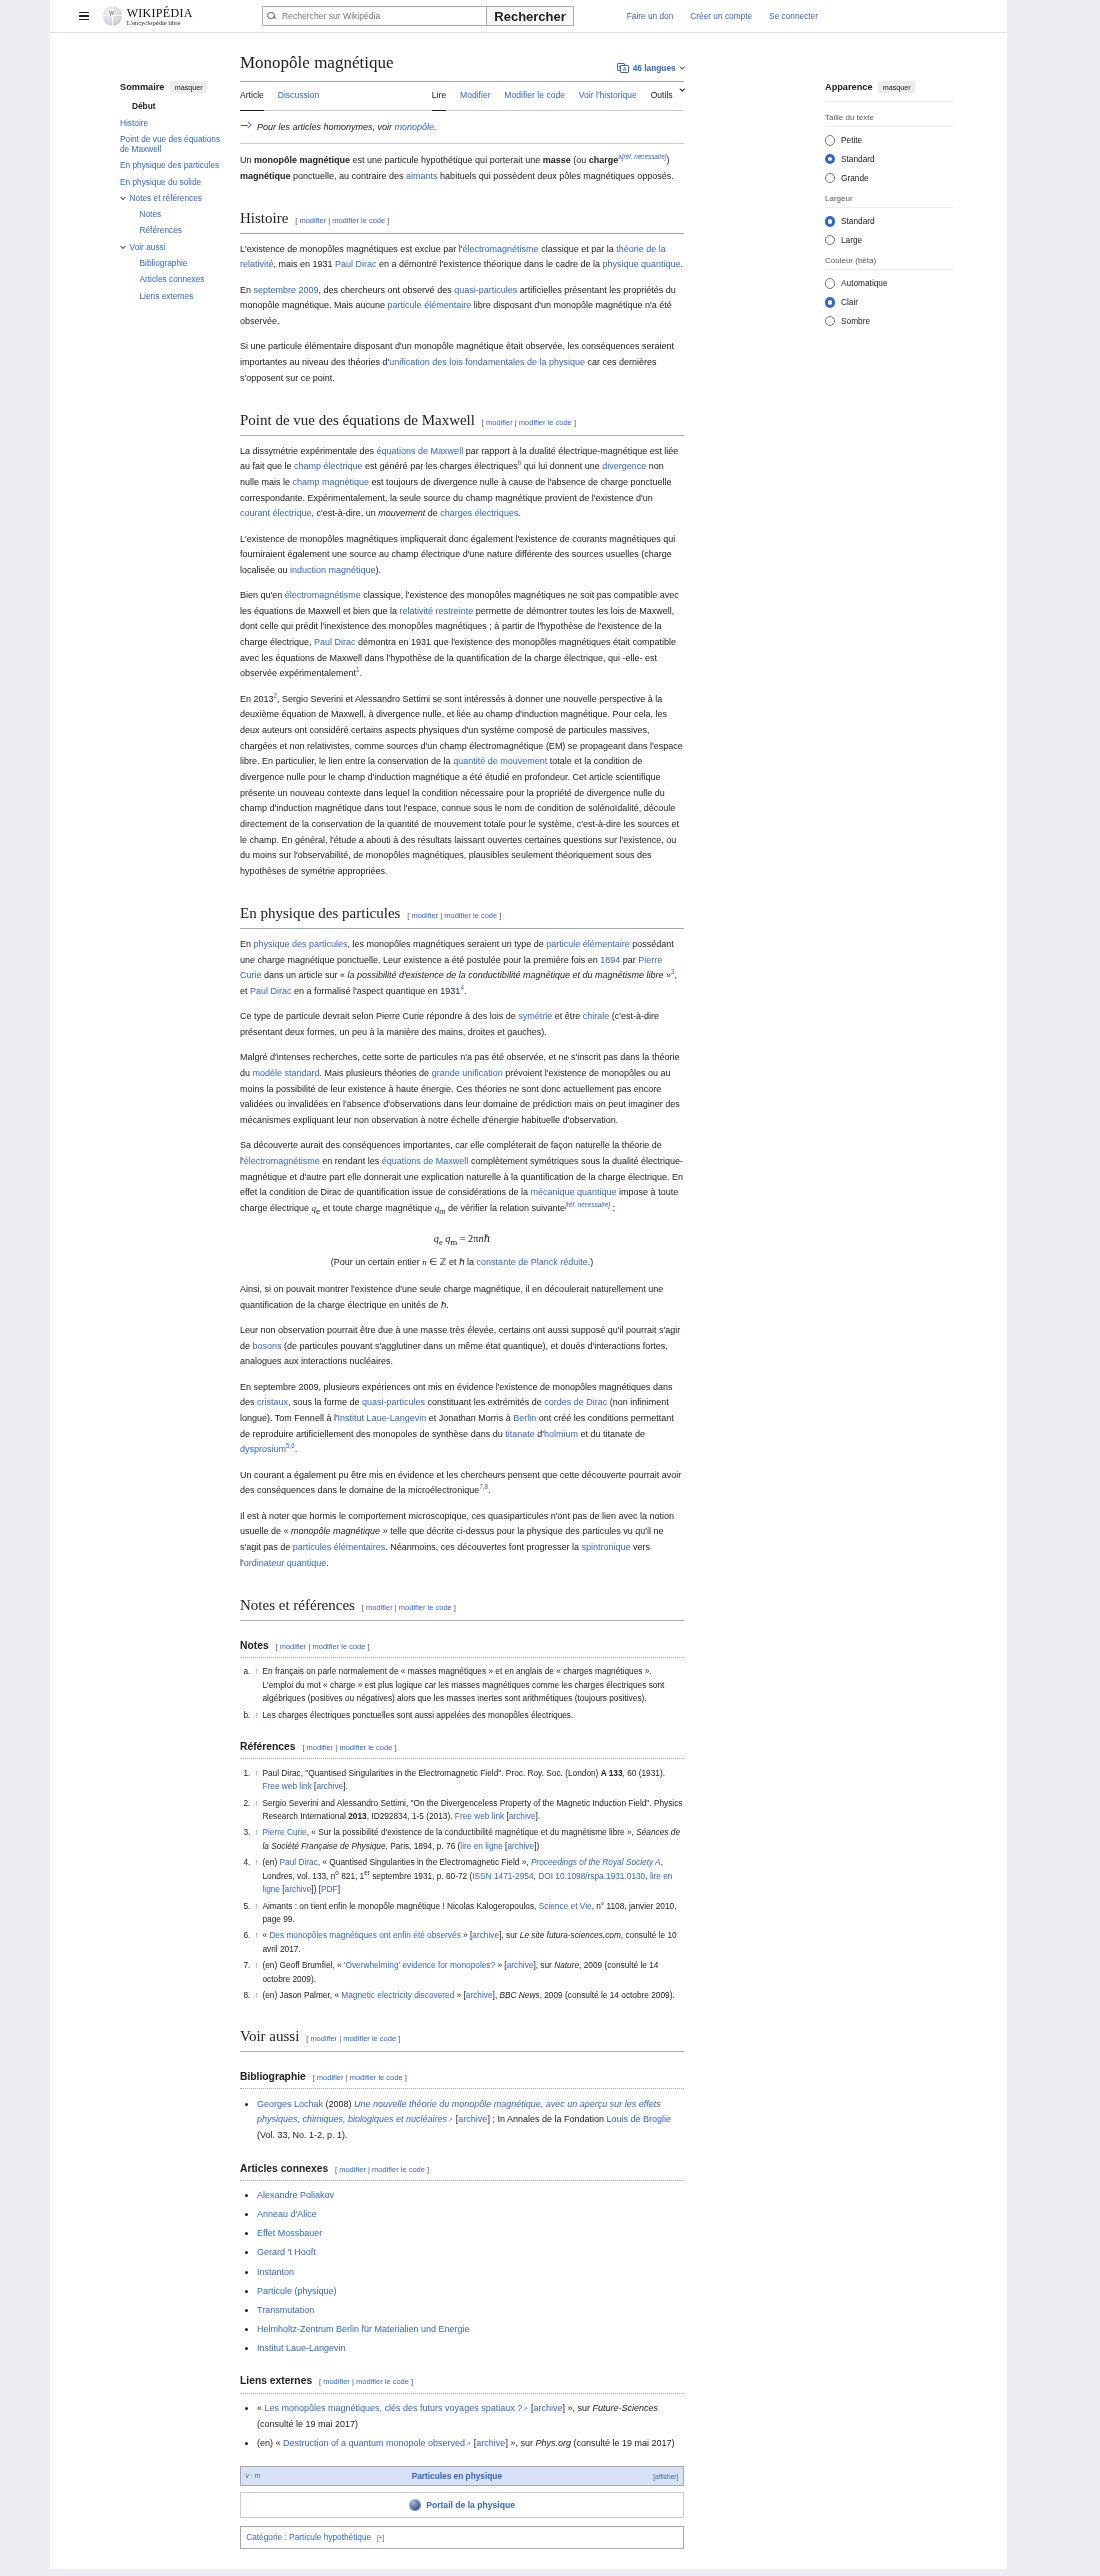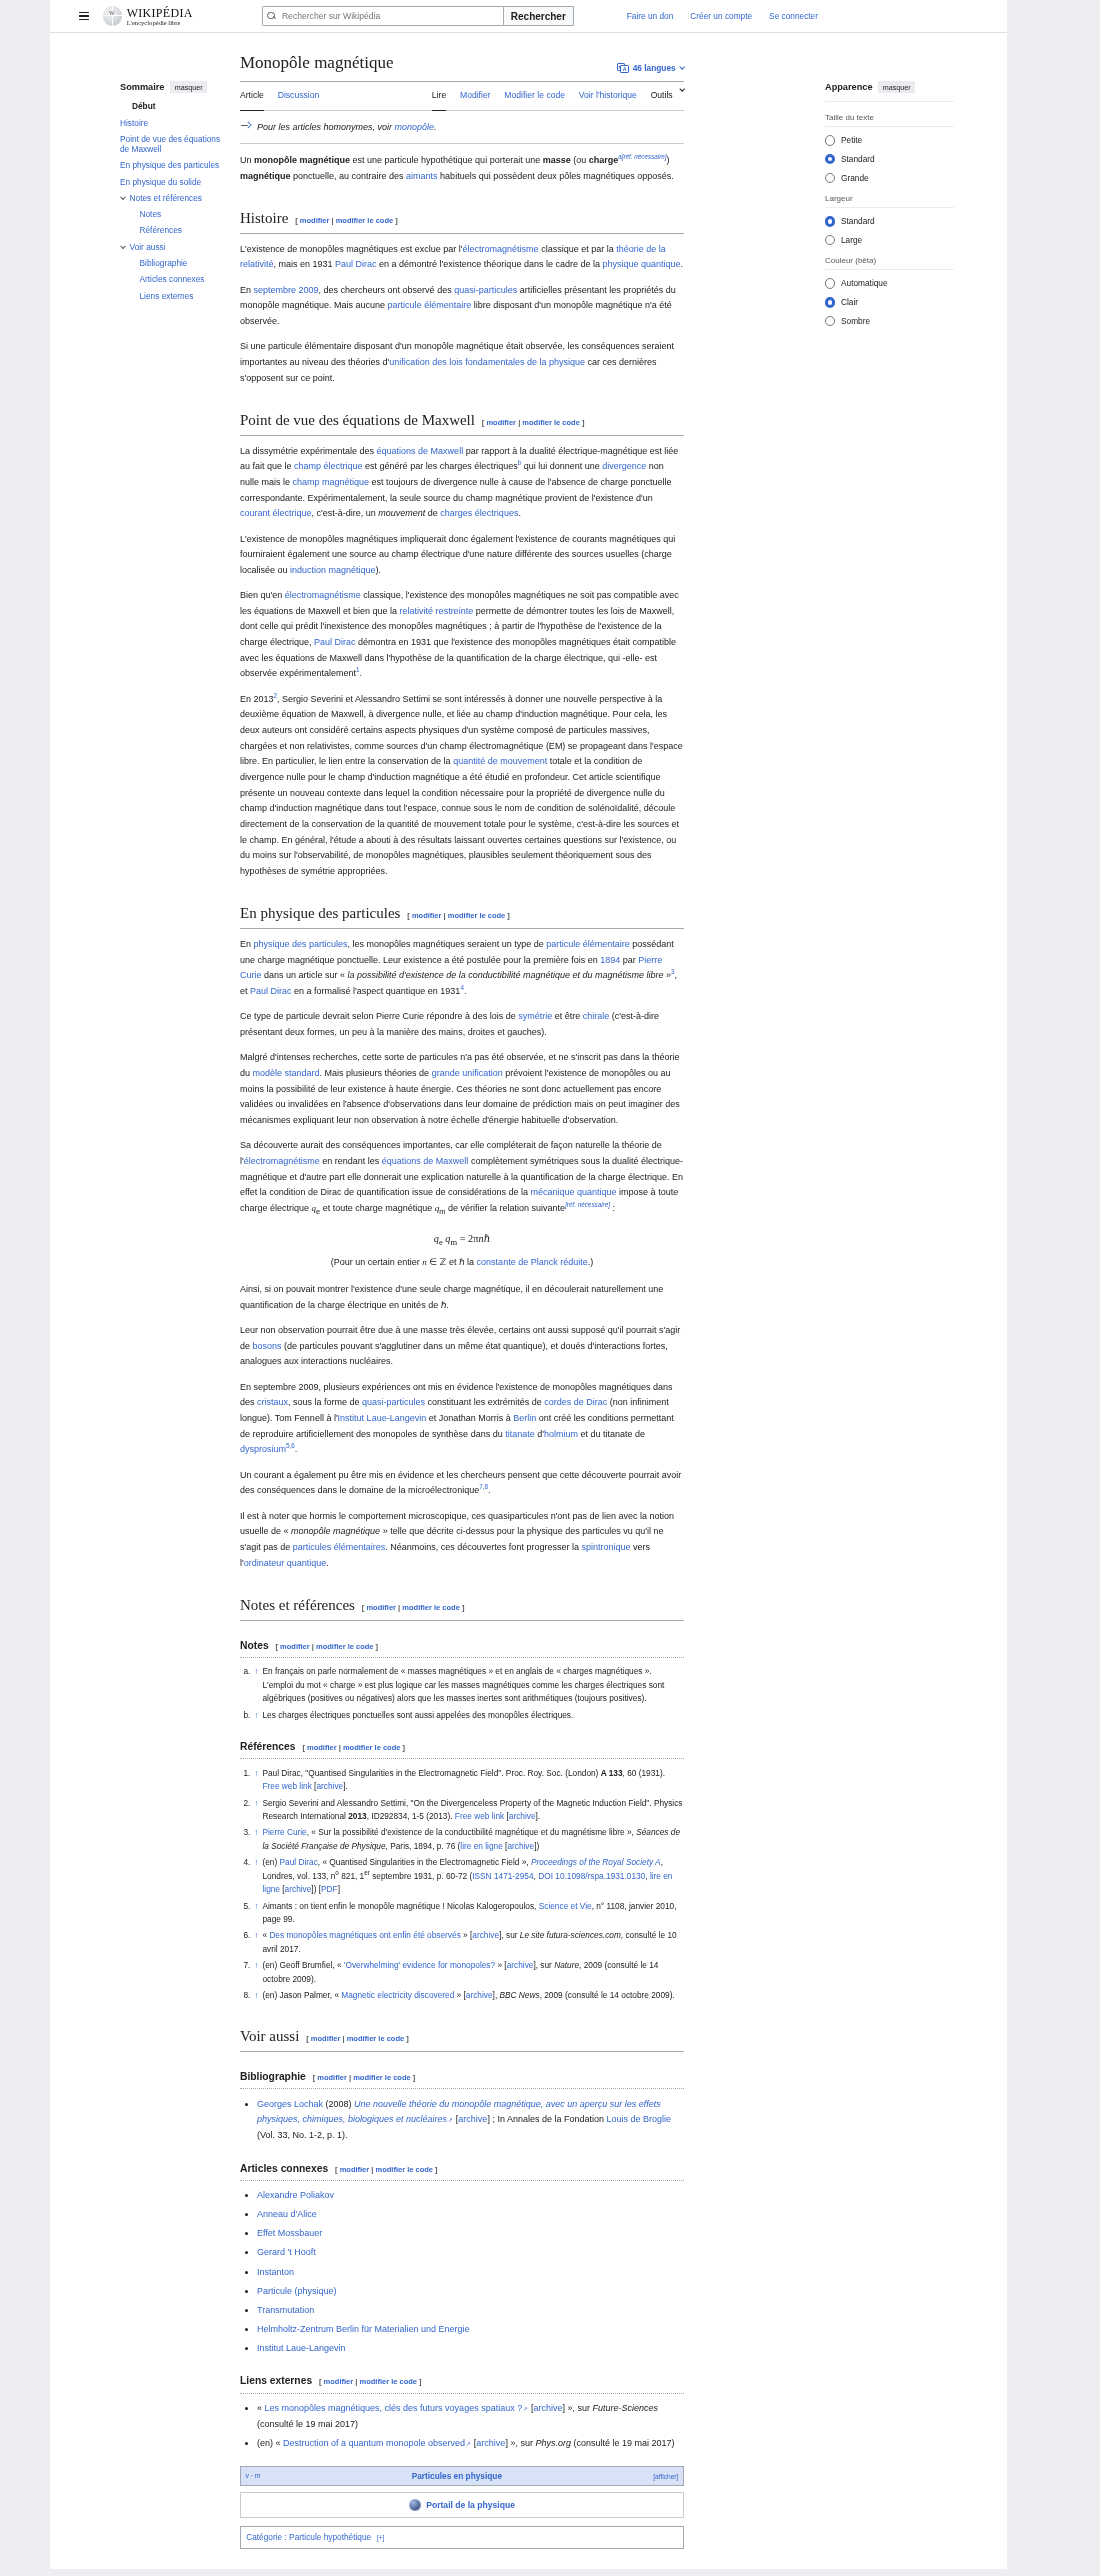--- a/index.html
+++ b/index.html
@@ -12,21 +12,21 @@
   .site-header{height:32px;display:flex;align-items:center;border-bottom:0.6px solid #dcdfe4;position:relative;}
   .hamburger{width:20.6px;height:20.6px;margin-left:24px;border:0;background:none;display:flex;flex-direction:column;justify-content:center;gap:2px;cursor:pointer;padding:5.2px;}
   .hamburger span{display:block;height:1.1px;background:#202122;border-radius:0.6px;}
   .logo{display:flex;align-items:center;gap:4.6px;margin-left:8px;cursor:pointer;}
   .logo-title{font-family:"Liberation Serif","DejaVu Serif",serif;font-size:12px;letter-spacing:0.3px;color:#0f0f0f;}
   .logo-sub{font-family:"Liberation Serif","DejaVu Serif",serif;font-size:6.6px;color:#202122;margin-top:-1.1px;}
   .search{display:flex;align-items:stretch;height:19.5px;margin-left:69px;width:312px;}
   .search-box{flex:1;display:flex;align-items:center;border:0.6px solid #a2a9b1;border-radius:1.1px 0 0 1.1px;padding:0 4.6px;gap:4px;background:#fff;}
   .search-box input{border:0;outline:0;flex:1;font-size:8.6px;color:#202122;font-family:inherit;}
   .search-box input::placeholder{color:#72777d;}
-  .search-btn{border:0.6px solid #a2a9b1;border-left:0;background:#f8f9fa;border-radius:0 1.1px 1.1px 0;font-weight:bold;font-size:10px;padding:0 6.9px;color:#202122;cursor:pointer;font-family:inherit;}
+  .search-btn{border:0.6px solid #a2a9b1;border-left:0;background:#f8f9fa;border-radius:0 1.1px 1.1px 0;font-weight:bold;font-size:13px;padding:0 6.9px;color:#202122;cursor:pointer;font-family:inherit;}
   .h-links{position:absolute;right:189px;display:flex;gap:17px;font-size:8.3px;}
   
   .page-body{position:relative;}
   .toc{position:absolute;left:70px;top:48px;width:109px;font-size:8.3px;}
   .panel-head{display:flex;align-items:center;gap:5.7px;margin-bottom:8px;}
   .panel-title{font-weight:bold;font-size:9.2px;}
   .pill{background:#eaecf0;border-radius:1.1px;font-size:7.2px;padding:1.7px 4.6px;color:#202122;cursor:pointer;}
   .toc-item{margin:6.3px 0;position:relative;}
   .toc-item.cur{font-weight:bold;color:#202122;margin-left:12px;}
   .toc-sub{margin-left:19.5px;}
@@ -54,21 +54,21 @@
   .tab{padding:6.3px 0;color:#3366cc;cursor:pointer;}
   .tab.sel{color:#202122;border-bottom:1.1px solid #202122;margin-bottom:-0.6px;}
   .tab.plain{color:#202122;display:flex;align-items:flex-start;gap:7px;}
   
   .hatnote{font-style:italic;margin:8.6px 0 7.5px;padding-left:17px;position:relative;}
   .hatnote .hicon{position:absolute;left:1.1px;top:2.3px;}
   .pre-divider{border:0;border-top:0.6px solid #c8ccd1;margin:0 0 9.2px;}
   p{margin:0 0 9.7px;}
   h2{font-family:"Liberation Serif","DejaVu Serif",serif;font-size:15px;font-weight:400;border-bottom:0.6px solid #a2a9b1;margin:20.6px 0 8px;padding-bottom:1.7px;}
   h3{font-size:10.3px;font-weight:bold;border-bottom:0.6px dotted #a2a9b1;margin:16px 0 7.5px;padding-bottom:2.3px;}
-  .edit{font-family:"Liberation Sans",sans-serif;font-size:7.5px;font-weight:700;color:#54595d;margin-left:6.9px;font-style:normal;}
+  .edit{font-family:"Liberation Sans",sans-serif;font-size:7.5px;font-weight:400;color:#54595d;margin-left:6.9px;font-style:normal;}
   sup{font-size:6.3px;line-height:0;}
   .refneeded a{font-style:italic;}
   .mvar{font-family:"Liberation Serif","DejaVu Serif",serif;font-style:italic;}
   .ext{font-size:6px;color:#36c;margin:0 0.6px;}
   .formula{text-align:center;font-family:"Liberation Serif","DejaVu Serif",serif;font-size:10.3px;margin:12.6px 0 4.6px;}
   .formula-caption{text-align:center;margin-bottom:11.5px;}
   ul.linklist{margin:0 0 9.7px;padding-left:17px;}
   ul.linklist li{margin:3.4px 0;}
   .ref-row,.note-row{display:flex;gap:4px;margin:3.4px 0;font-size:8.3px;line-height:1.6;}
   .ref-num{min-width:10.3px;text-align:right;color:#202122;}

